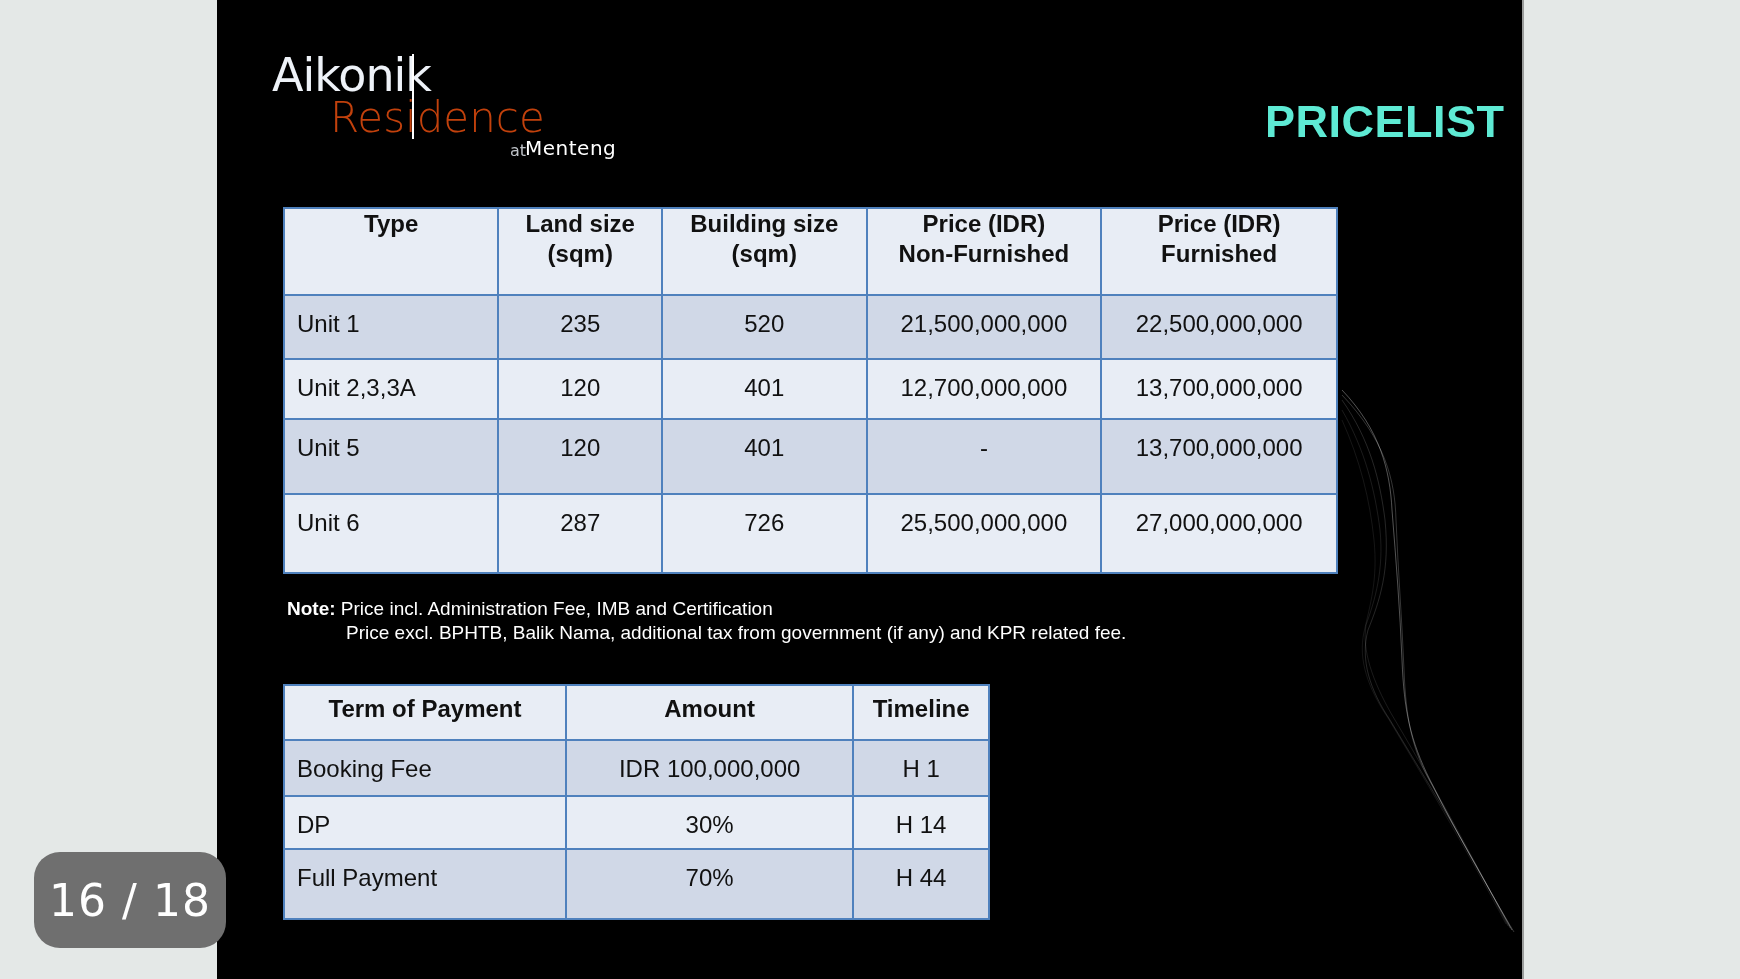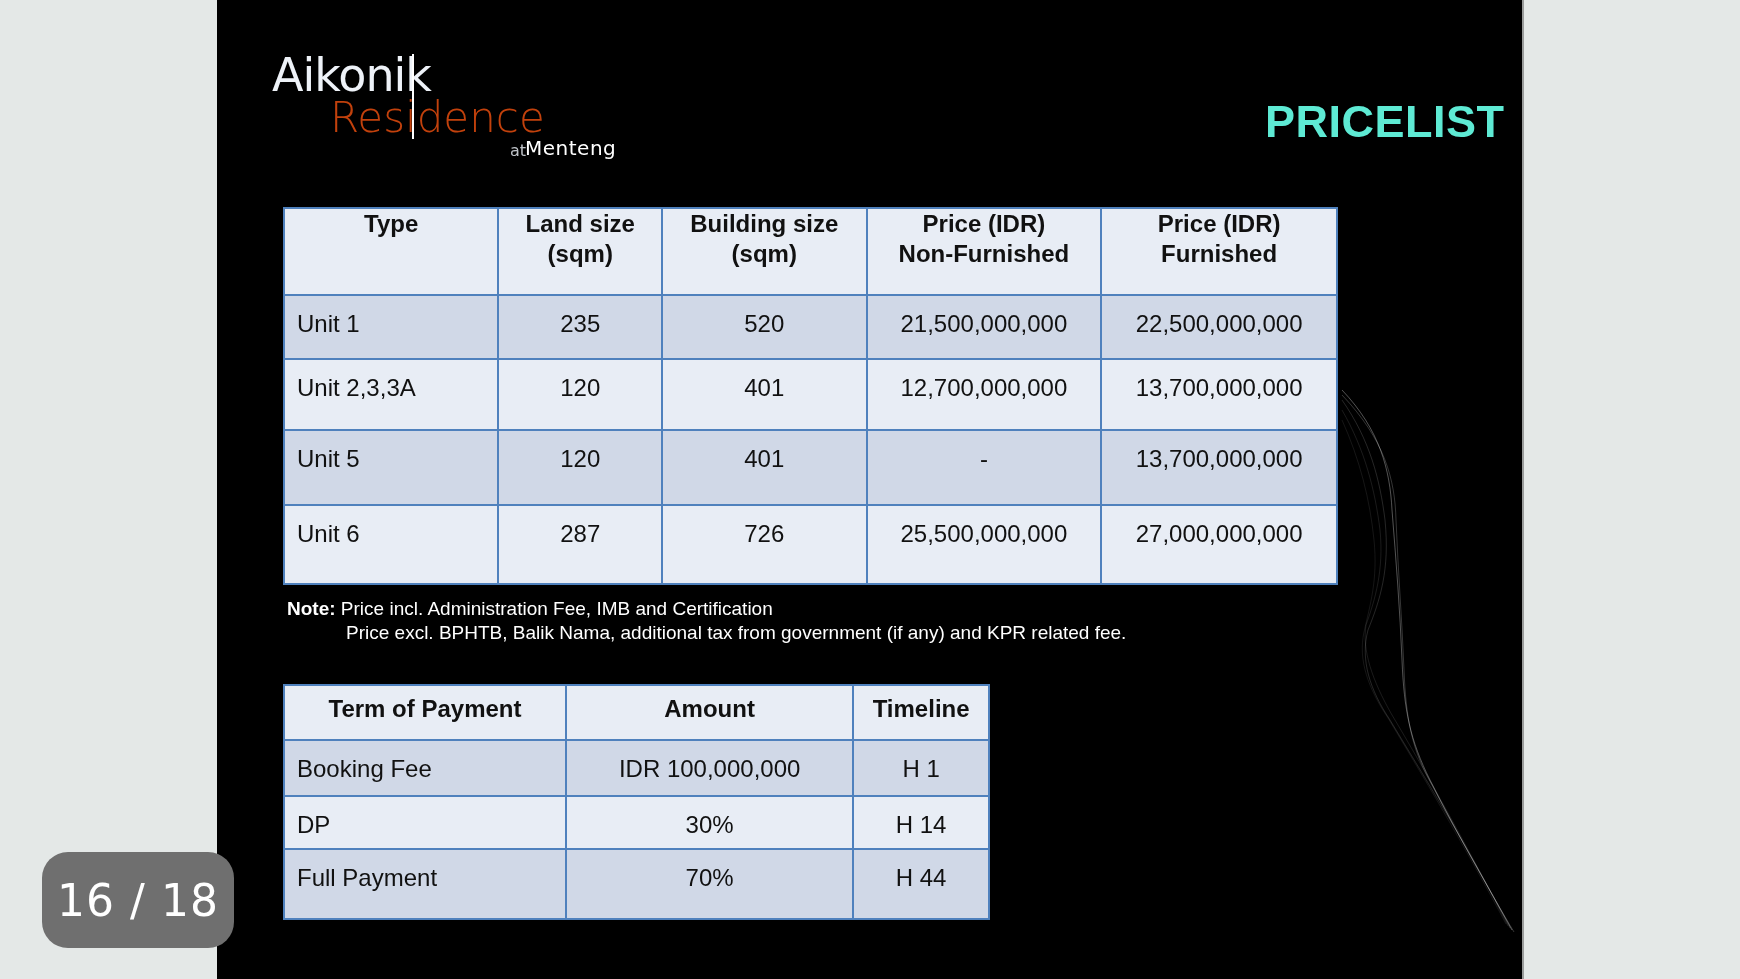--- a/index.html
+++ b/index.html
@@ -65,21 +65,21 @@
     
     .note { position: absolute; left: 70px; top: 597px; color: #ffffff; font-size: 19px; line-height: 24px; font-family: "Liberation Sans", sans-serif; }
     .note b { font-weight: 700; }
     .note-line2 { padding-left: 59px; }
 
     
     .wave { position: absolute; left: 1123px; top: 370px; width: 200px; height: 580px; }
 
     
     .page-badge {
-      position: absolute; left: 42px; top: 852px; width: 192px; height: 96px;
+      position: absolute; left: 34px; top: 852px; width: 192px; height: 96px;
       background: #6f6f6f; border-radius: 26px; color: #ffffff;
       font-family: "DejaVu Sans", sans-serif; font-size: 44px;
       display: flex; align-items: center; justify-content: center; letter-spacing: 1px;
     }
   </style>
 </head>
 <body>
 
 <div class="viewer">
   <div class="slide">
@@ -125,21 +125,21 @@
               <div>Furnished</div>
             </th>
       </tr>
       <tr class="odd" style="height:64px">
         <td class="left">Unit 1</td>
         <td>235</td>
         <td>520</td>
         <td>21,500,000,000</td>
         <td>22,500,000,000</td>
       </tr>
-      <tr class="even" style="height:71px">
+      <tr class="even" style="height:60px">
         <td class="left">Unit 2,3,3A</td>
         <td>120</td>
         <td>401</td>
         <td>12,700,000,000</td>
         <td>13,700,000,000</td>
       </tr>
       <tr class="odd" style="height:75px">
         <td class="left">Unit 5</td>
         <td>120</td>
         <td>401</td>

